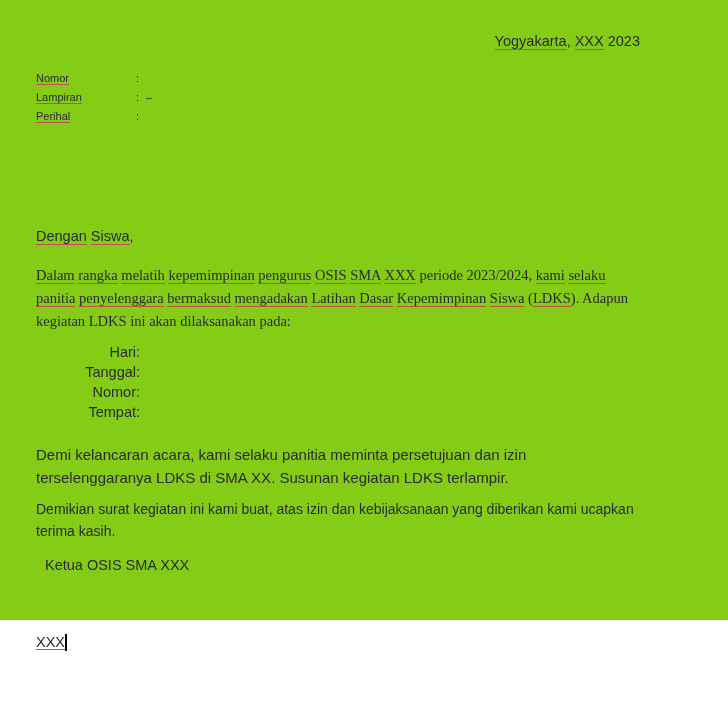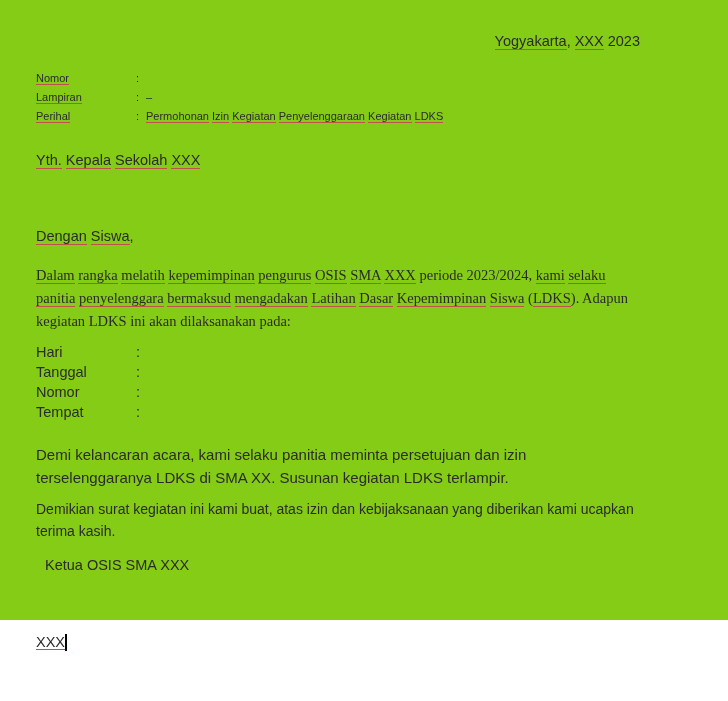--- a/index.html
+++ b/index.html
@@ -106,20 +106,21 @@
   }
   .detail-row {
     display: flex;
     align-items: baseline;
     height: 20px;
     font-size: 14.5px;
   }
   .detail-label {
     width: 100px;
     flex: 0 0 100px;
+    text-align: right;
   }
   .detail-colon {
     width: 10px;
     flex: 0 0 10px;
   }
 
   .para-request {
     position: absolute;
     left: 0;
     top: 443px;
@@ -182,34 +183,25 @@
 
       <div class="field-row">
         <span class="field-label"><span class="sp">Lampiran</span></span>
         <span class="field-colon">:</span>
         <span class="field-value">–</span>
       </div>
 
       <div class="field-row">
         <span class="field-label"><span class="sp">Perihal</span></span>
         <span class="field-colon">:</span>
-        <span class="field-value">
-          <span class="sp">Permohonan</span>
-          <span class="sp">Izin</span>
-          <span class="sp">Kegiatan</span>
-          <span class="sp">Penyelenggaraan</span>
-          <span class="sp">Kegiatan</span>
-          <span class="sp">LDKS</span>
-        </span>
       </div>
 
     </div>
 
     <div class="addressee">
-      <div><span class="sp">Yth.</span> <span class="sp">Kepala</span> <span class="sp">Sekolah</span> <span class="sp">XXX</span></div>
     </div>
 
     <div class="salutation">
       <span class="sp">Dengan</span> <span class="sp">Siswa</span><span>,</span>
     </div>
 
     <div class="para-intro">
       <span class="sp">Dalam</span>
       <span class="sp">rangka</span>
       <span class="sp">melatih</span>

